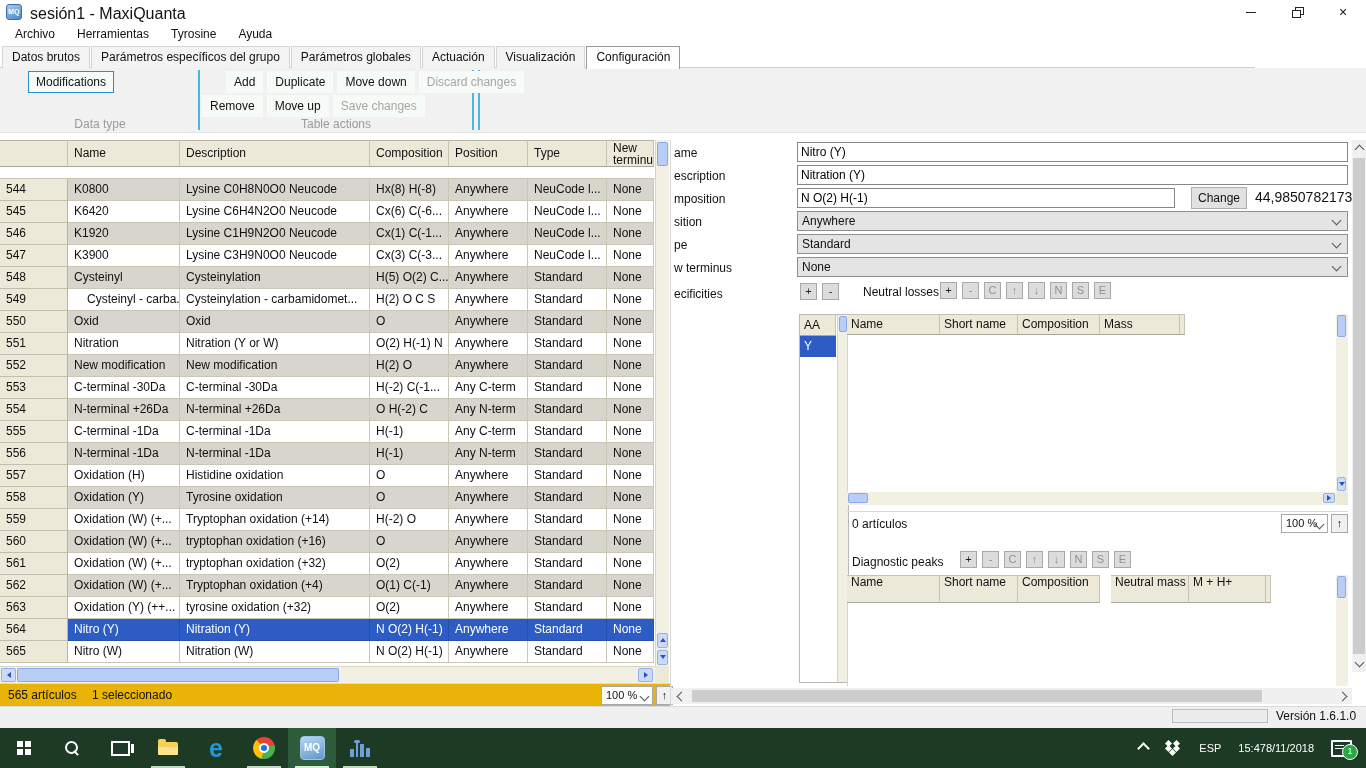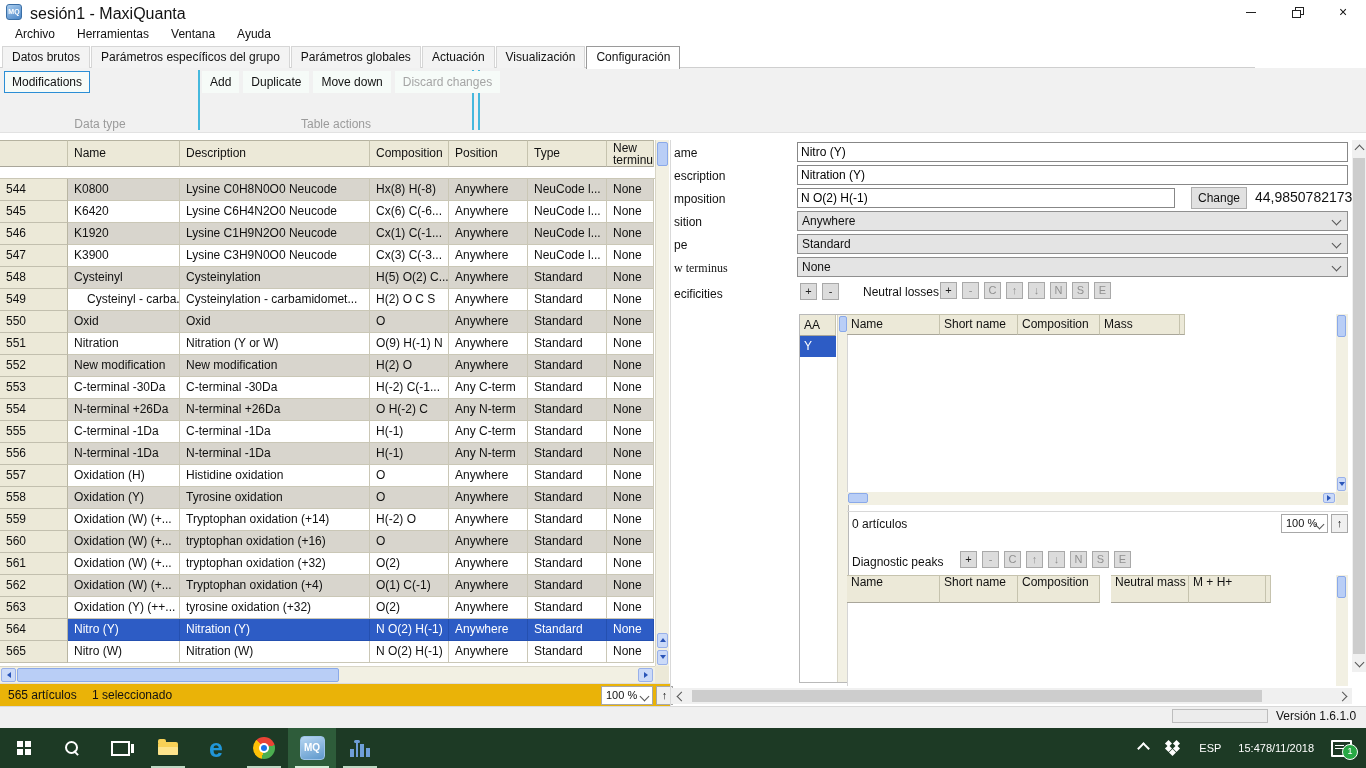--- a/index.html
+++ b/index.html
@@ -25,21 +25,21 @@
   #tabsrow{left:0;top:46px;width:1255px;height:22px;background:#fff;border-bottom:1px solid #cfcfcf;
            display:flex;padding-left:2px;box-sizing:border-box;}
   .tab{height:21px;line-height:20px;padding:0 9px;background:#f3f3f3;border:1px solid #d6d6d6;
        border-bottom:none;margin-right:1px;}
   .tab.active{background:#fff;border-color:#9a9a9a;height:22px;margin-bottom:-1px;position:relative;z-index:2;}
   
   #ribbon{left:0;top:68px;width:1366px;height:65px;background:#f1f1f1;border-bottom:1px solid #e2e2e2;box-sizing:border-box;}
   #ribbon-groups{position:absolute;left:4px;top:0;height:65px;display:flex;}
   .rib-group{position:relative;height:65px;}
   .rib-row{position:absolute;left:0;display:flex;gap:4px;}
-  .rib-row.r0{top:3px;} .rib-row.r1{top:27px;}
+  .rib-row.r0{top:3px;margin-left:24px;} .rib-row.r1{top:27px;}
   .rib-cell{height:20px;line-height:20px;padding:0 7px;background:#f6fbf8;border:1px solid transparent;white-space:nowrap;}
   .rib-cell.sel{border-color:#2b8ed5;}
   .rib-cell.dis{color:#a5a5a5;}
   .rib-label{position:absolute;bottom:2px;left:0;right:0;text-align:center;color:#9b9b9b;}
   .rib-sep{width:2px;height:60px;margin:2px 2px 0 2px;background:#45b8dd;}
   
   #grid-header{left:0;top:140px;height:27px;display:flex;}
   .gh-cell{box-sizing:border-box;background:#ece9d8;border-top:1px solid #b5b2a0;border-right:1px solid #c6c3ae;
            border-bottom:1px solid #a9a69a;padding-left:6px;line-height:25px;overflow:hidden;white-space:nowrap;}
   .gh-cell.wrap{white-space:normal;line-height:12px;padding-top:1px;}
@@ -162,21 +162,21 @@
       </div>
     <div class="wbtn">
         <span id="close-glyph">×</span>
       </div>
   </div>
 </div>
 
 <div id="menubar" class="abs">
     <span class="menu-item">Archivo</span>
     <span class="menu-item">Herramientas</span>
-    <span class="menu-item">Ventana</span>
+    <span class="menu-item">Tyrosine</span>
     <span class="menu-item">Ayuda</span>
   </div>
 <div id="tabsrow" class="abs">
     <span class="tab">Datos brutos</span>
     <span class="tab">Parámetros específicos del grupo</span>
     <span class="tab">Parámetros globales</span>
     <span class="tab">Actuación</span>
     <span class="tab">Visualización</span>
     <span class="tab active">Configuración</span>
   </div>
@@ -189,20 +189,25 @@
         <div class="rib-label">Data type</div>
       </div>
       <div class="rib-sep"></div>
       <div class="rib-group" style="width: 268px;">
         <div class="rib-row r0">
           <span class="rib-cell">Add</span>
           <span class="rib-cell">Duplicate</span>
           <span class="rib-cell">Move down</span>
           <span class="rib-cell dis">Discard changes</span>
         </div>
+        <div class="rib-row r1">
+          <span class="rib-cell">Remove</span>
+          <span class="rib-cell">Move up</span>
+          <span class="rib-cell dis">Save changes</span>
+        </div>
         <div class="rib-label">Table actions</div>
       </div>
       <div class="rib-sep"></div>
       <div class="rib-sep"></div>
     </div>
 </div>
 
 <div id="grid-header" class="abs">
     <div class="gh-cell" style="width: 68px;"></div>
     <div class="gh-cell" style="width: 112px;">Name</div>
@@ -274,21 +279,21 @@
       <div class="g-cell" style="width: 190px;">Oxid</div>
       <div class="g-cell" style="width: 79px;">O</div>
       <div class="g-cell" style="width: 79px;">Anywhere</div>
       <div class="g-cell" style="width: 79px;">Standard</div>
       <div class="g-cell" style="width: 47px;">None</div>
     </div>
     <div class="g-row">
       <div class="g-cell g-num" style="width: 68px;">551</div>
       <div class="g-cell" style="width: 112px;">Nitration</div>
       <div class="g-cell" style="width: 190px;">Nitration (Y or W)</div>
-      <div class="g-cell" style="width: 79px;">O(9) H(-1) N</div>
+      <div class="g-cell" style="width: 79px;">O(2) H(-1) N</div>
       <div class="g-cell" style="width: 79px;">Anywhere</div>
       <div class="g-cell" style="width: 79px;">Standard</div>
       <div class="g-cell" style="width: 47px;">None</div>
     </div>
     <div class="g-row shade">
       <div class="g-cell g-num" style="width: 68px;">552</div>
       <div class="g-cell" style="width: 112px;">New modification</div>
       <div class="g-cell" style="width: 190px;">New modification</div>
       <div class="g-cell" style="width: 79px;">H(2) O</div>
       <div class="g-cell" style="width: 79px;">Anywhere</div>
@@ -444,21 +449,21 @@
   <div class="upbtn" style="left:656px;top:2px;width:17px;height:19px;">↑</div>
 </div>
 
 <div id="split" class="abs"></div>
 
 <span class="abs f-label" style="top:146px;">ame</span>
 <span class="abs f-label" style="top:169px;">escription</span>
 <span class="abs f-label" style="top:192px;">mposition</span>
 <span class="abs f-label" style="top:215px;">sition</span>
 <span class="abs f-label" style="top:238px;">pe</span>
-<span class="abs f-label" style="top:261px;font-family:Liberation Serif, serif;">w terminus</span>
+<span class="abs f-label" style="top:261px;">w terminus</span>
 <span class="abs f-label" style="top:287px;">ecificities</span>
 
 <input class="tinput" style="top: 142px; width: 551px;" value="Nitro (Y)">
 <input class="tinput" style="top: 165px; width: 551px;" value="Nitration (Y)">
 <input class="tinput" style="top: 188px; width: 378px;" value="N O(2) H(-1)">
 <div id="f-change" class="abs">Change</div>
 <span id="f-mass" class="abs">44,9850782173</span>
 
 <div class="dropdown" style="top:211px;">
   <span>Anywhere</span>

